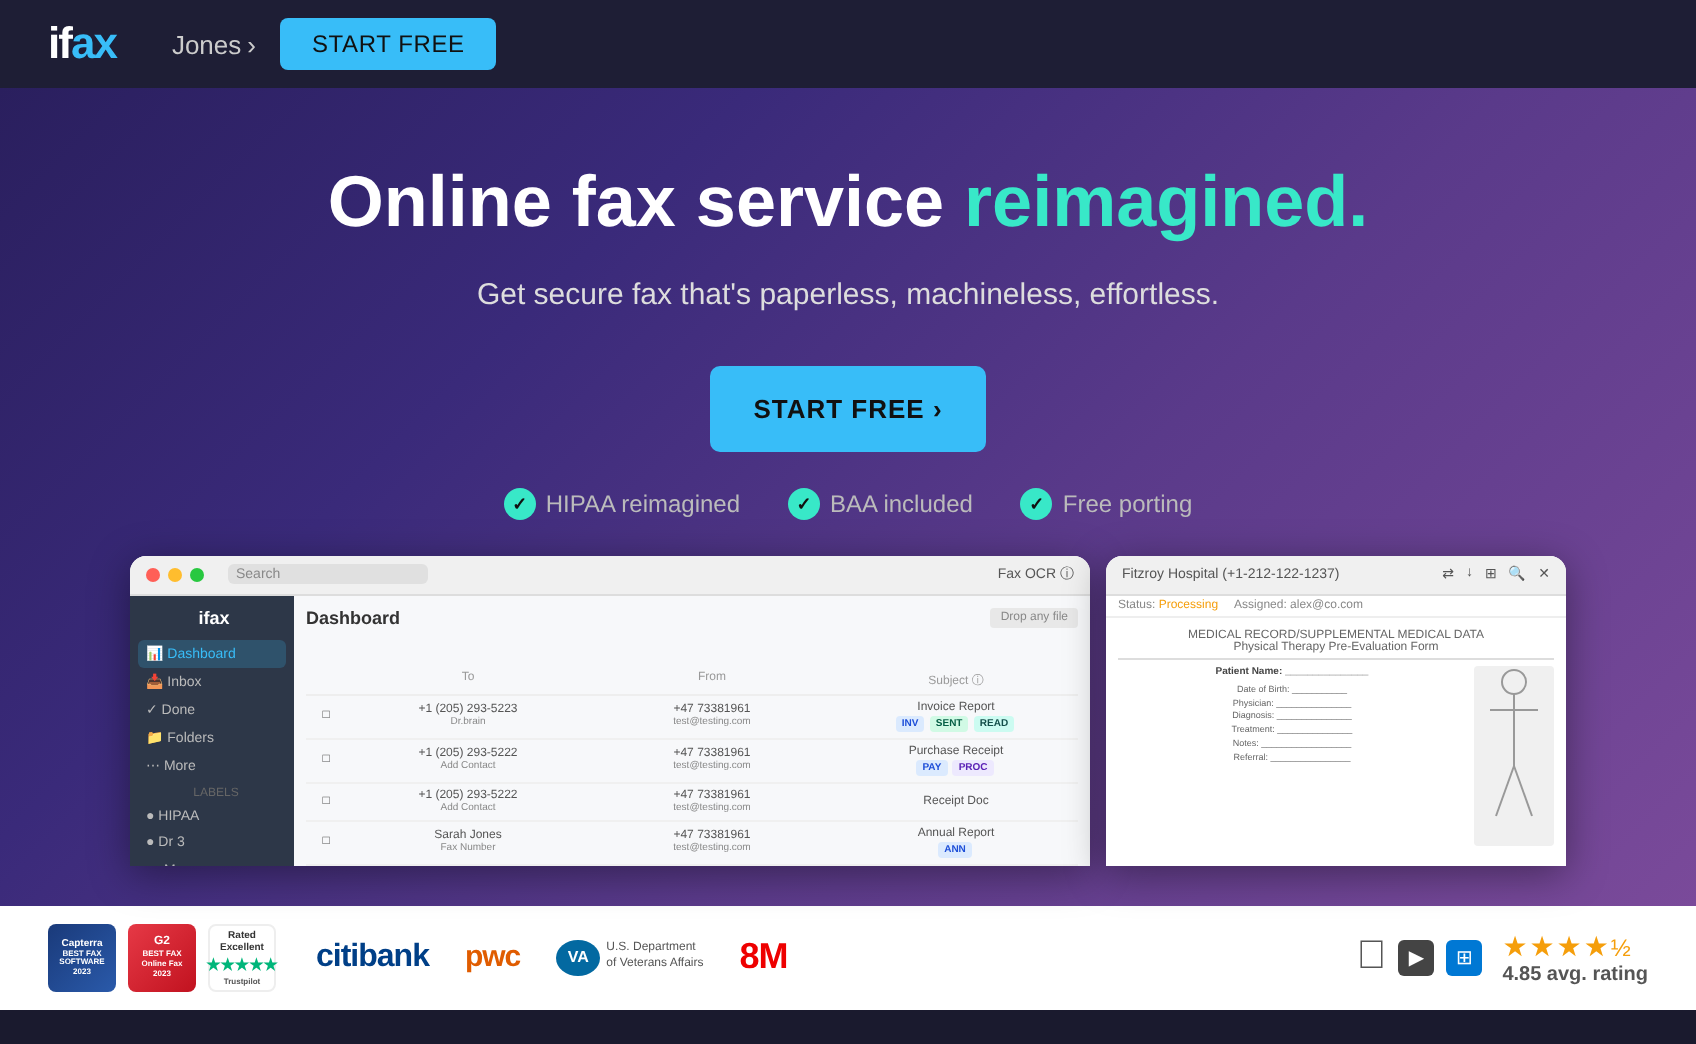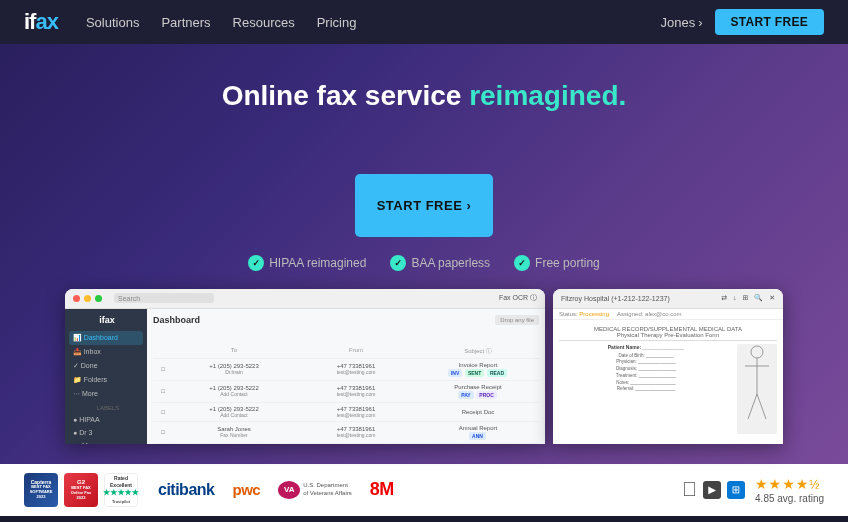--- a/index.html
+++ b/index.html
@@ -55,34 +55,34 @@
       font-weight: 600;
       cursor: pointer;
       letter-spacing: 0.3px;
     }
     .start-free-btn {
       background: #38bdf8;
       color: #111;
       padding: 6px 16px;
       border-radius: 4px;
       font-size: 12px;
-      font-weight: 700;
+      font-weight: 400;
       cursor: pointer;
       border: none;
       letter-spacing: 0.3px;
     }
 
     
     .hero {
       background: linear-gradient(135deg, #2a1f5e 0%, #3a2a7a 30%, #5a3a8a 60%, #7a4a9a 100%);
       text-align: center;
       padding: 36px 20px 20px;
     }
     .hero-title {
-      font-size: 28px;
+      font-size: 36px;
       font-weight: 800;
       color: white;
       margin-bottom: 14px;
       line-height: 1.15;
     }
     .hero-title .accent { color: #38e8c8; }
     .hero-subtitle {
       color: #ddd;
       font-size: 15px;
       line-height: 1.7;
@@ -101,21 +101,21 @@
       border-radius: 5px;
       font-size: 13px;
       font-weight: 700;
       cursor: pointer;
       border: none;
       letter-spacing: 0.5px;
     }
     .hero-start-btn {
       background: #38bdf8;
       color: #111;
-      padding: 24px 22px;
+      padding: 14px 22px;
       border-radius: 5px;
       font-size: 13px;
       font-weight: 700;
       cursor: pointer;
       border: none;
       letter-spacing: 0.5px;
     }
     .badges {
       display: flex;
       justify-content: center;
@@ -385,63 +385,57 @@
       gap: 1px;
     }
     .stars {
       color: #f59e0b;
       font-size: 14px;
       letter-spacing: 1px;
     }
     .rating-text {
       font-size: 10px;
       color: #555;
-      font-weight: 400;
+      font-weight: 700;
     }
   </style>
 </head>
 <body>
 
 <nav class="navbar">
   <div class="logo">
     if<span>ax</span>
-  </div>
-  <div class="nav-links">
-    <a class="nav-link">Solutions</a>
-    <a class="nav-link">Partners</a>
-    <a class="nav-link">Resources</a>
-    <a class="nav-link">Pricing</a>
   </div>
   <div class="nav-right">
     <div class="login-btn">
       <span>Jones</span>
       <span> ›</span>
     </div>
     <button class="start-free-btn">START FREE</button>
   </div>
 </nav>
 
 <section class="hero">
   <h1 class="hero-title">
     <span>Online fax service </span><span class="accent">reimagined.</span>
   </h1>
   <p class="hero-subtitle">
-    <br>
+    <span>Get secure fax that's paperless, machineless, effortless.</span><br>
   </p>
   <div class="hero-buttons">
     <button class="hero-start-btn">START FREE  ›</button>
   </div>
   <div class="badges">
     <div class="badge-item">
       <div class="badge-check">✓</div>
       <span>HIPAA reimagined</span>
     </div>
     <div class="badge-item">
       <div class="badge-check">✓</div>
-      <span>BAA paperless</span>
+      <span>BAA included</span>
     </div>
     <div class="badge-item">
       <div class="badge-check">✓</div>
       <span>Free porting</span>
     </div>
   </div>
 
   <div class="preview-container">
 
     <div class="preview-window">
@@ -617,21 +611,21 @@
         <div style="font-size:8px; color:#00b67a;">★★★★★</div>
         <div style="font-size:4px; color:#555;">Trustpilot</div>
       </div>
     </div>
   </div>
 
   <div class="partner-logos">
     <div class="partner-logo citi">citibank</div>
     <div class="partner-logo pwc">pwc</div>
     <div style="display:flex; align-items:center; gap:3px;">
-      <div style="width:22px; height:18px; background:#be185d; border-radius:50%; display:flex; align-items:center; justify-content:center; font-size:8px; color:white; font-weight:700;">VA</div>
+      <div style="width:22px; height:18px; background:#0369a1; border-radius:50%; display:flex; align-items:center; justify-content:center; font-size:8px; color:white; font-weight:700;">VA</div>
       <div style="font-size:6px; color:#555; line-height:1.3;">U.S. Department<br>of Veterans Affairs</div>
     </div>
     <div class="partner-logo threeM">8M</div>
   </div>
 
   <div class="app-store-icons" style="margin-right:10px;">
     <div style="font-size:20px; color:#555;"></div>
     <div style="width:18px; height:18px; background:#444; border-radius:3px; display:flex; align-items:center; justify-content:center;">
       <span style="color:white; font-size:10px;">▶</span>
     </div>

